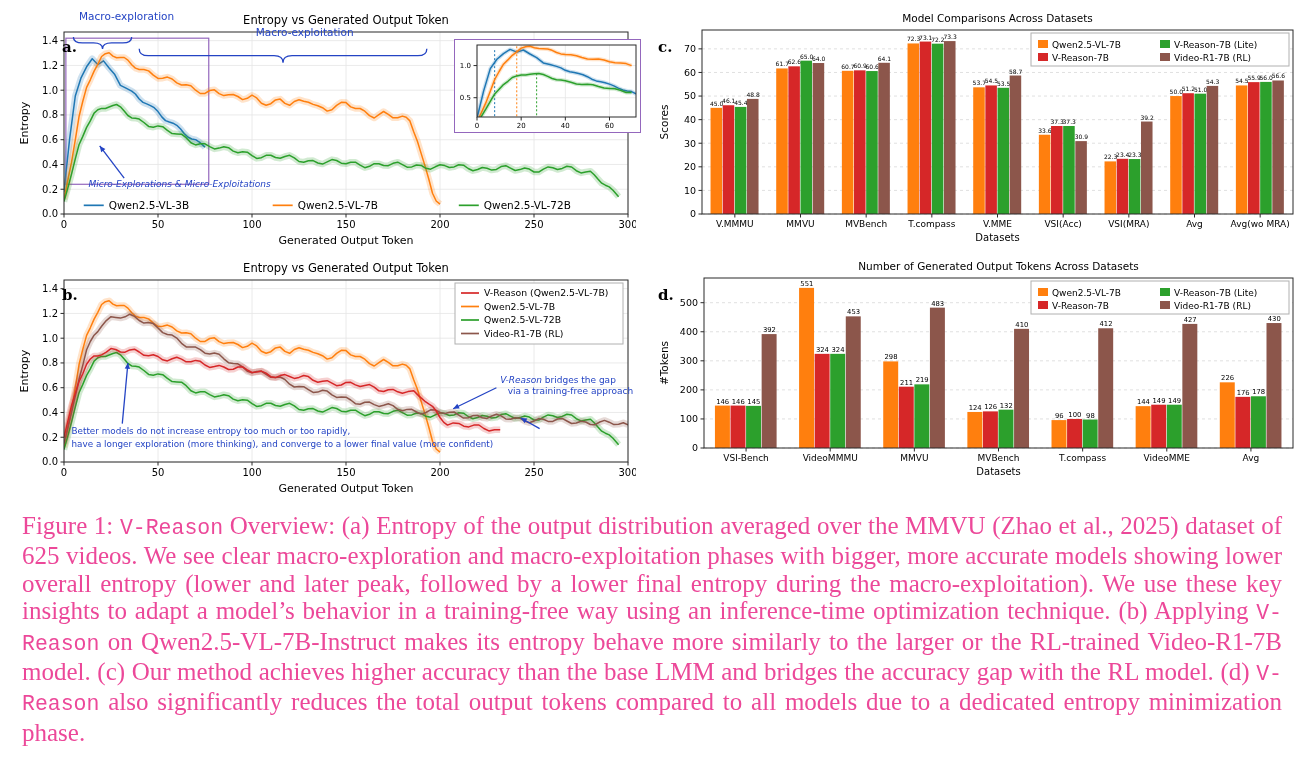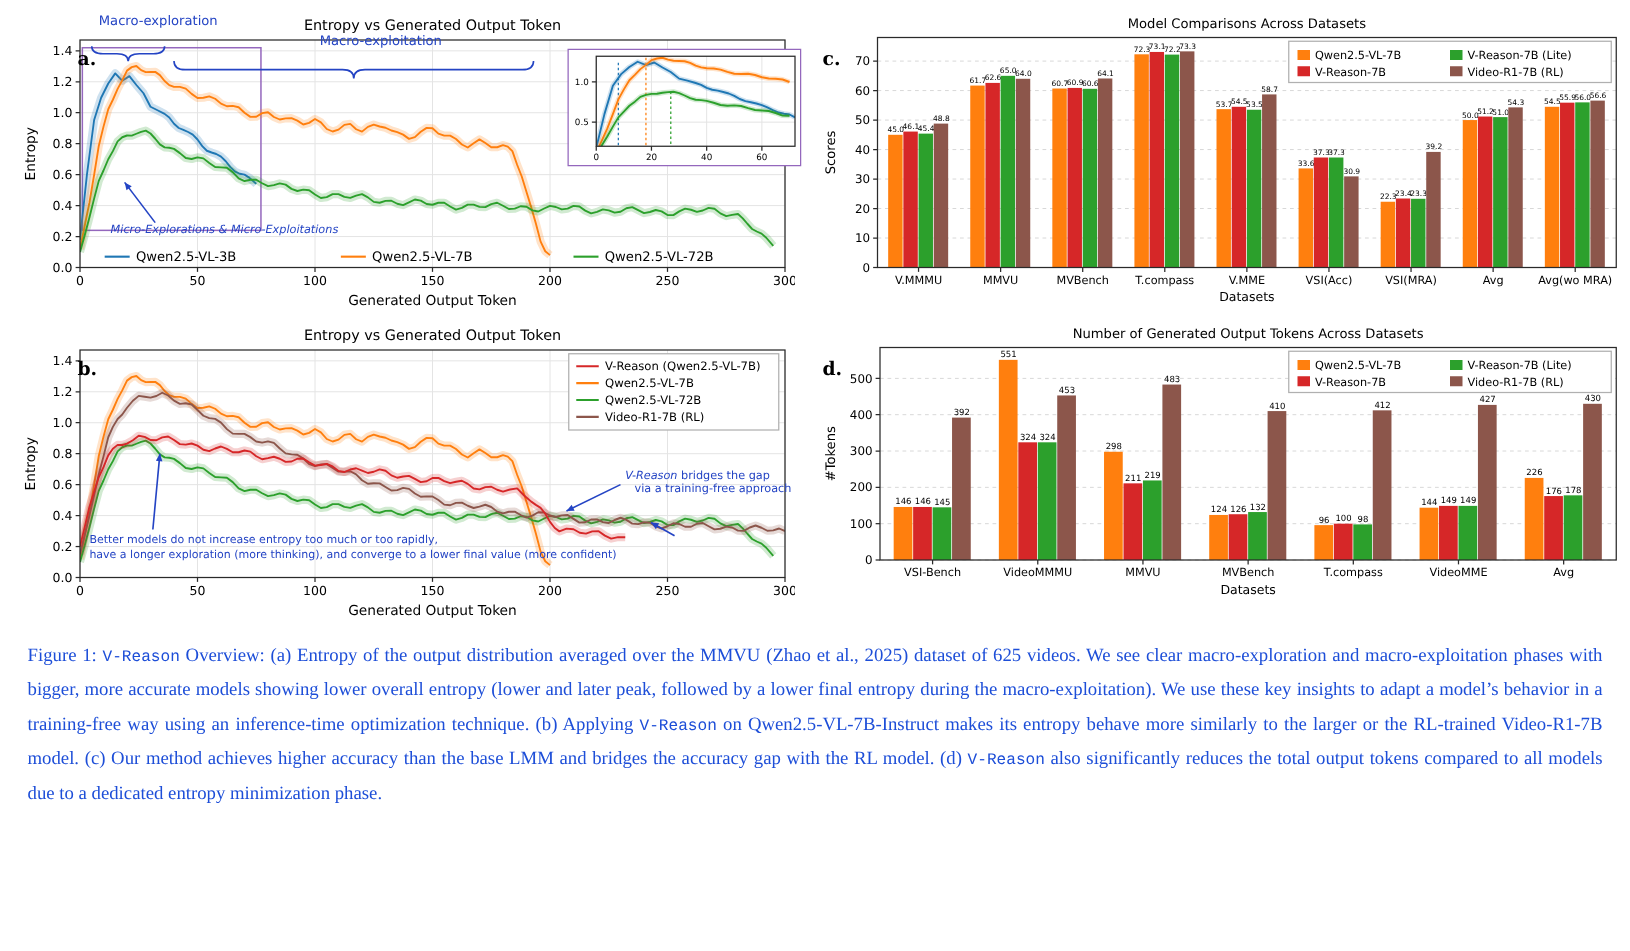--- a/index.html
+++ b/index.html
@@ -8,22 +8,22 @@
   .figure{display:flex;padding:10px 0 0 16px;gap:8px;}
   .col{display:flex;flex-direction:column;}
   .col-left{width:632px;}
   .col-right{width:648px;}
   .panel{position:relative;margin-bottom:6px;}
   .plabel{position:absolute;font-weight:bold;font-size:15px;font-family:"DejaVu Serif",serif;color:#000;}
   .plabel-left{left:46px;top:28px;}
   .plabel-right{left:2px;top:28px;}
   svg text{font-family:"DejaVu Sans",sans-serif;}
   .inset{position:absolute;right:8px;top:30px;background:#fff;}
-  .caption{margin:6px 22px 0 22px;text-align:justify;color:#1d4ed8;
-           font-family:"Liberation Serif",serif;font-size:15px;line-height:27.4px;}
+  .caption{margin:6px 22px 0 22px;text-align:justify;color:#ec4899;
+           font-family:"Liberation Serif",serif;font-size:25px;line-height:27.4px;}
   .caption .mono{font-family:"Liberation Mono",monospace;font-size:0.86em;}
   .bodytext{margin:9px 22px 0 22px;color:#000;font-family:"Liberation Serif",serif;
             font-size:21.4px;line-height:27.4px;}
 </style>
 </head>
 <body>
 
 <div class="page">
   <div class="figure">
     <div class="col col-left">

